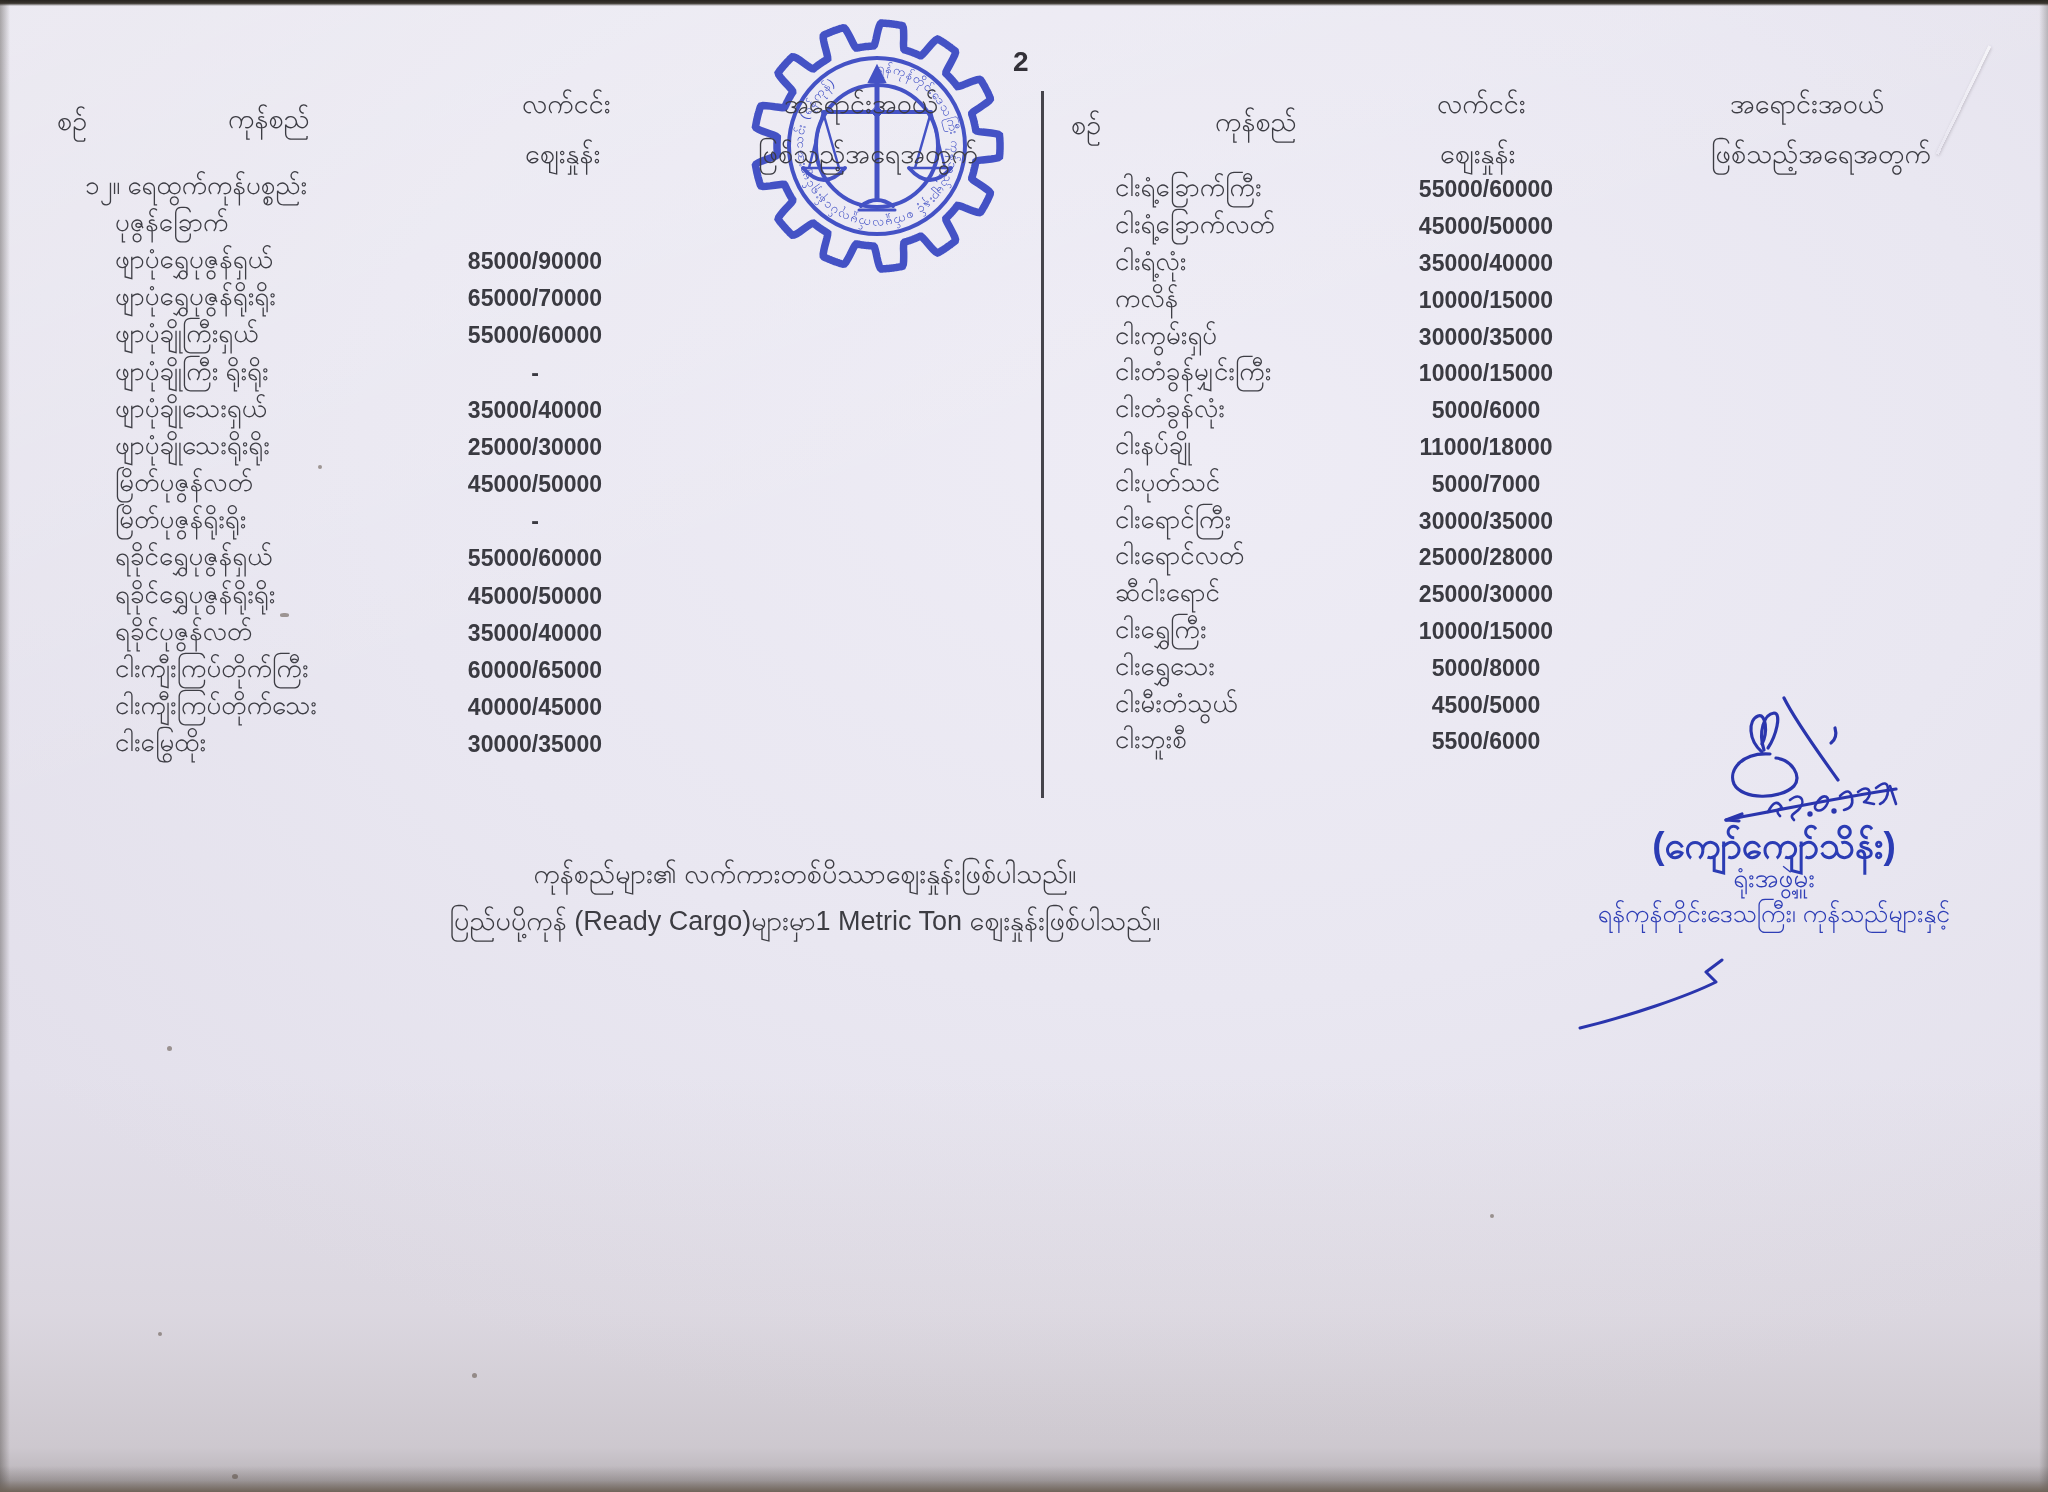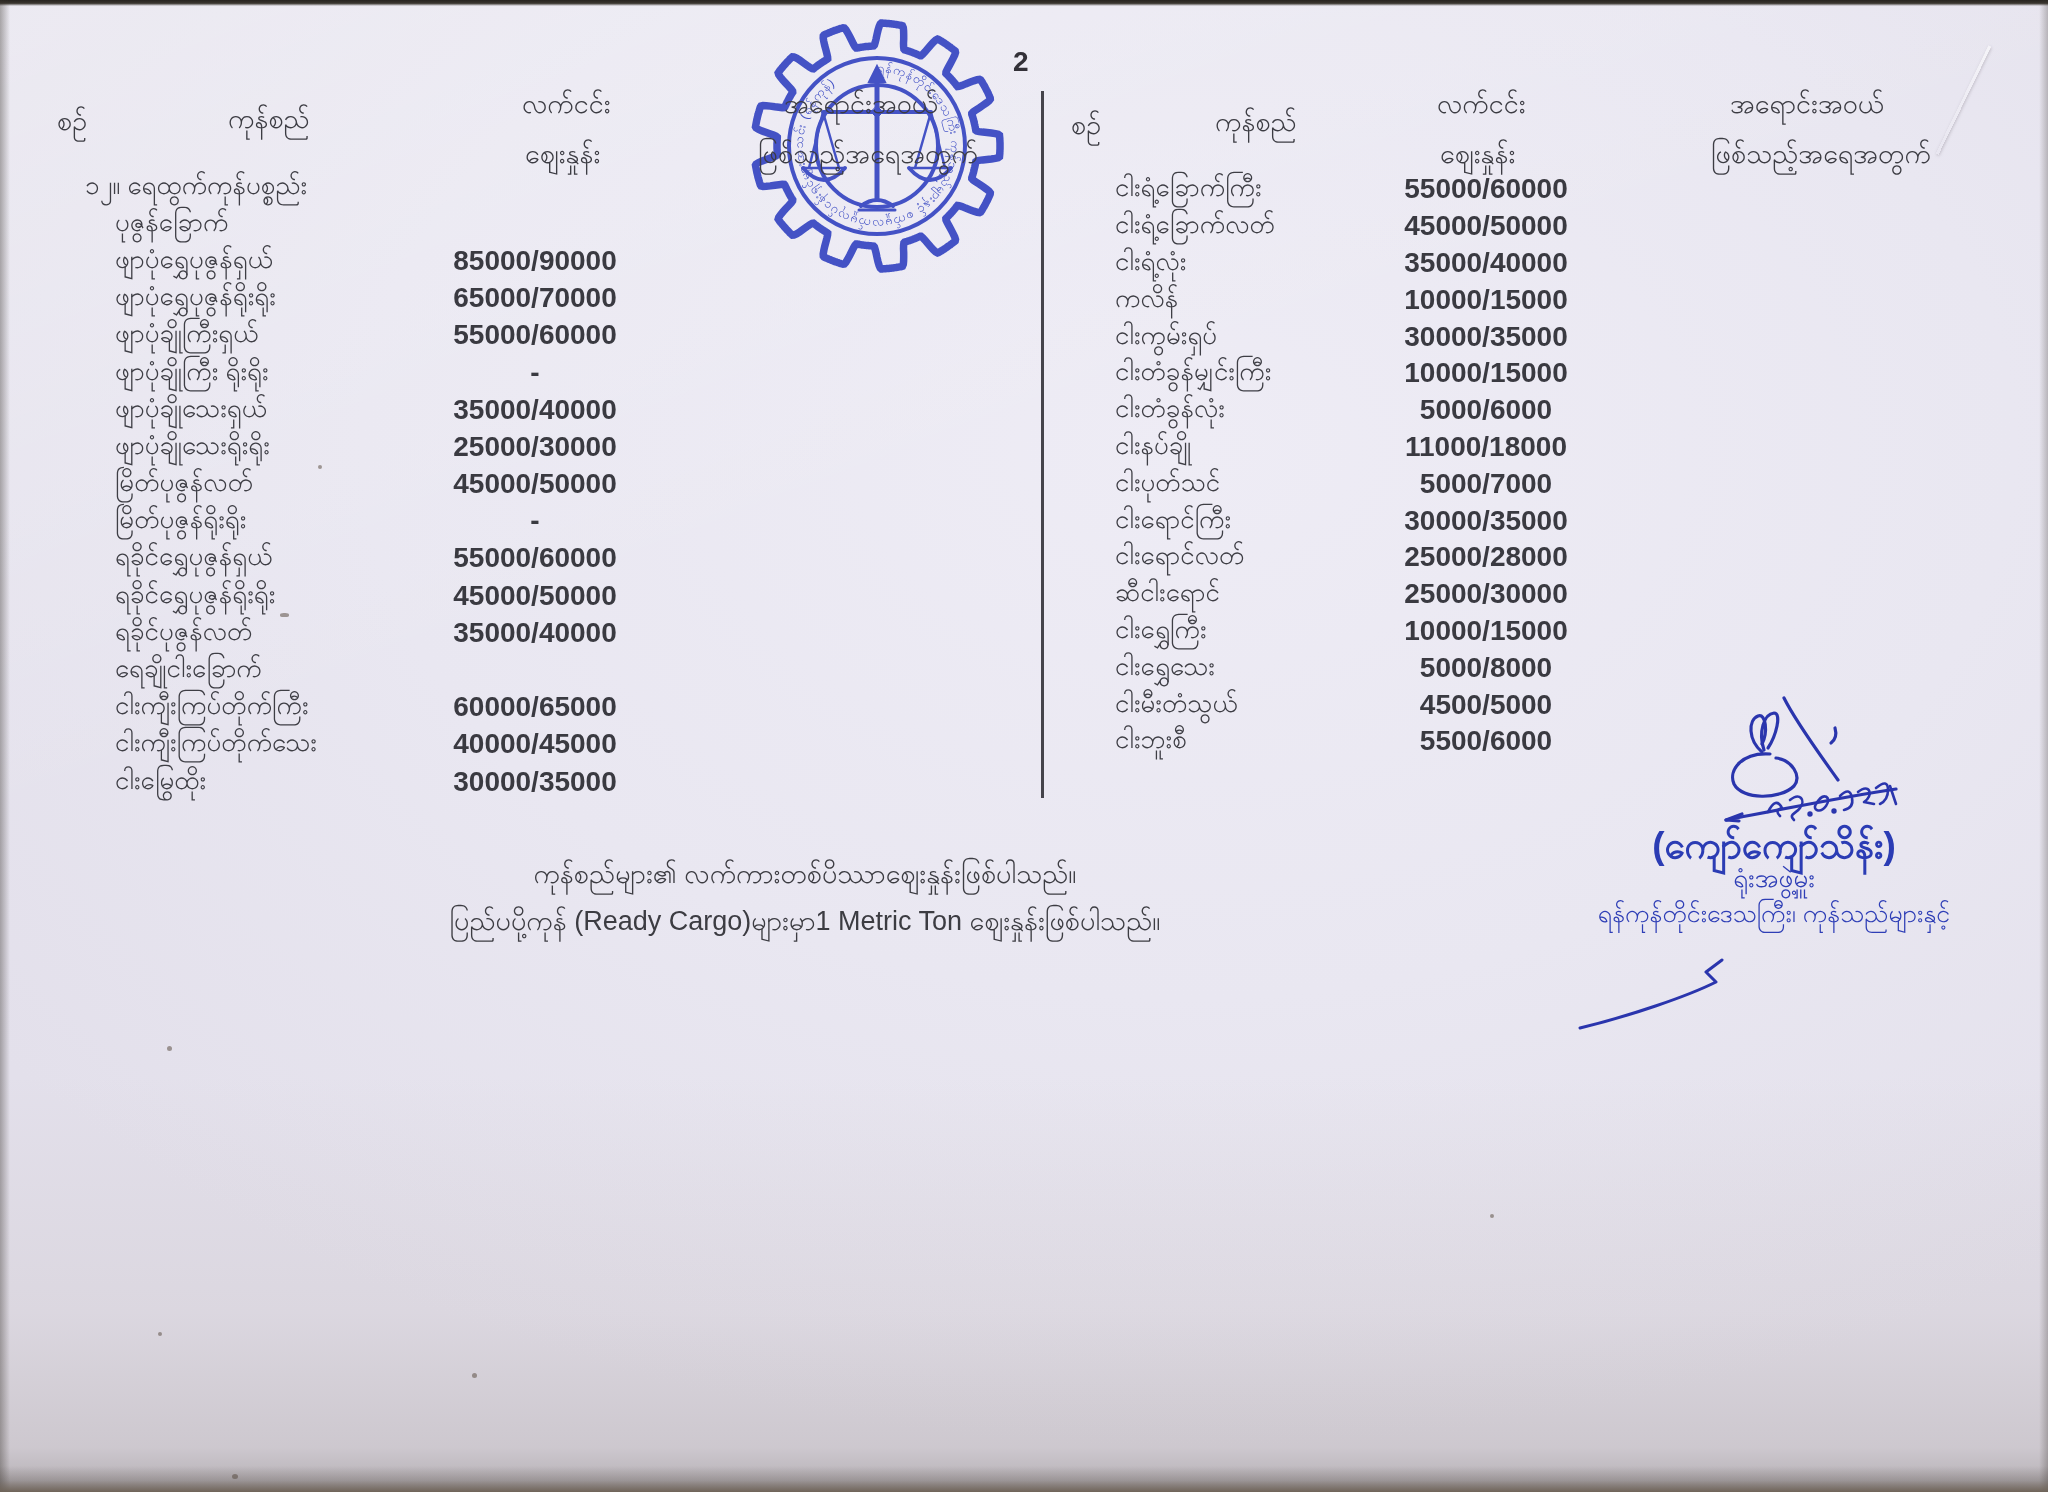--- a/index.html
+++ b/index.html
@@ -36,21 +36,21 @@
   .t-left{left:85px;top:168px;width:640px;}
   .t-right{left:1115px;top:171px;width:660px;}
   .t-left .row{height:37.2px;position:relative;}
   .t-right .row{height:36.8px;position:relative;}
   .row .nm{position:absolute;top:50%;transform:translateY(-50%);
     font-size:26px;color:#3e3e45;white-space:nowrap;}
   .t-left .row .nm{left:30px;text-align:center;}
   .t-left .row.section .nm{left:0;}
   .t-right .row .nm{left:0;}
   .row .pr{position:absolute;top:50%;transform:translateY(-50%);
-    width:200px;text-align:center;font-size:28px;font-weight:600;color:#3a3a41;}
+    width:200px;text-align:center;font-size:23px;font-weight:600;color:#3a3a41;}
   .t-left .row .pr{left:350px;}
   .t-right .row .pr{left:271px;}
 
   .footnotes{position:absolute;left:200px;top:851px;width:1210px;text-align:center;
     color:#3c3c42;font-size:27px;line-height:47px;}
 
   .stamp{position:absolute;left:747px;top:16px;width:260px;height:260px;opacity:0.92;}
   .sig-svg{position:absolute;left:1718px;top:692px;width:190px;height:140px;}
   .flourish-svg{position:absolute;left:1570px;top:950px;width:180px;height:90px;}
   .sig-block{position:absolute;left:1576px;width:396px;text-align:center;white-space:nowrap;}
@@ -159,24 +159,20 @@
         <span class="pr">55000/60000</span>
       </div>
       <div class="row item">
         <span class="nm">ရခိုင်ရွှေပုဇွန်ရိုးရိုး</span>
         <span class="pr">45000/50000</span>
       </div>
       <div class="row item">
         <span class="nm">ရခိုင်ပုဇွန်လတ်</span>
         <span class="pr">35000/40000</span>
       </div>
-      <div class="row group">
-        <span class="nm">ရေချိုငါးခြောက်</span>
-        <span class="pr"></span>
-      </div>
       <div class="row item">
         <span class="nm">ငါးကျီးကြပ်တိုက်ကြီး</span>
         <span class="pr">60000/65000</span>
       </div>
       <div class="row item">
         <span class="nm">ငါးကျီးကြပ်တိုက်သေး</span>
         <span class="pr">40000/45000</span>
       </div>
       <div class="row item">
         <span class="nm">ငါးမြွေထိုး</span>

